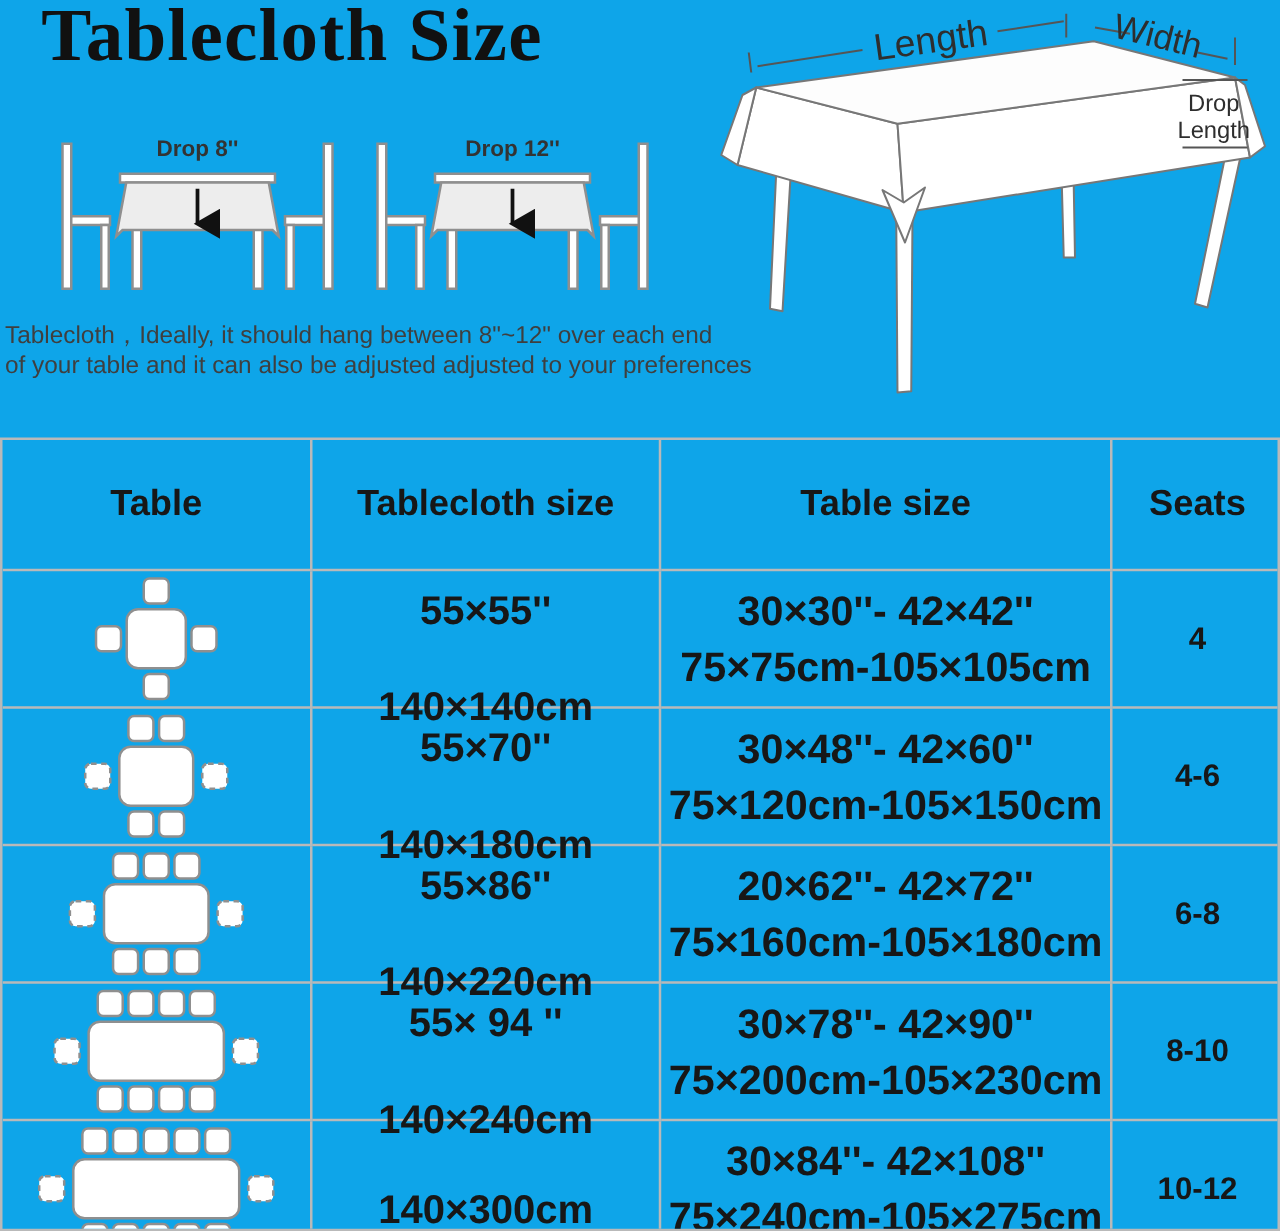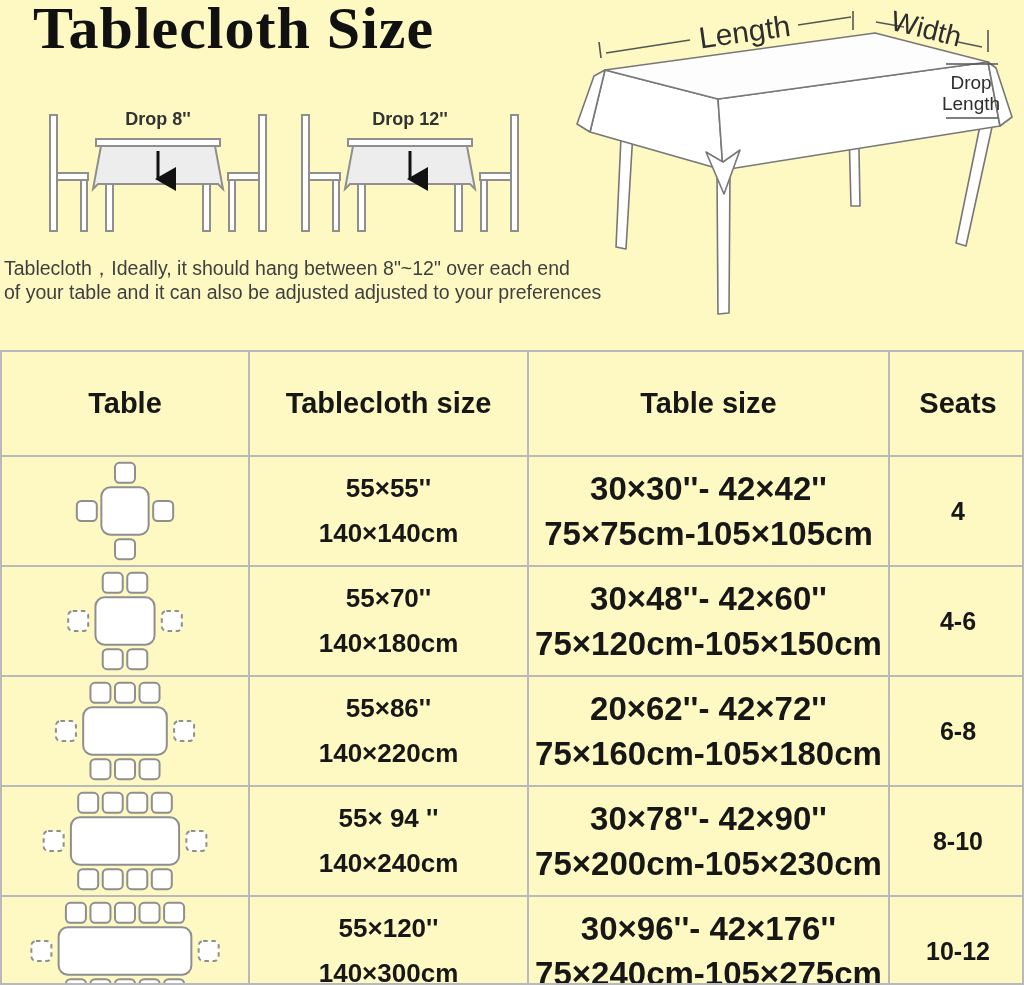--- a/index.html
+++ b/index.html
@@ -1,19 +1,19 @@
 <!DOCTYPE html>
 <html><head>
 <meta charset="utf-8">
 <style>
   * { margin:0; padding:0; box-sizing:border-box; }
   html,body { background:#ffffff; }
   .page {
     position:relative; width:1024px; height:985px; overflow:hidden;
-    background:#fef9c3; font-family:"Liberation Sans", sans-serif;
+    background:#0ea5e9; font-family:"Liberation Sans", sans-serif;
   }
   .title {
     position:absolute; left:33px; top:-6px;
     font-family:"Liberation Serif", serif; font-weight:700;
     font-size:60px; letter-spacing:1px; color:#111;
     white-space:nowrap;
   }
   .drop-svg { position:absolute; top:103px; }
   .drop-svg.left  { left:40px; }
   .drop-svg.right { left:292px; }
@@ -32,21 +32,21 @@
     overflow:hidden;
   }
   .cell {
     border-right:2px solid #b9b9b9; border-bottom:2px solid #b9b9b9;
     display:flex; flex-direction:column; align-items:center; justify-content:center;
     color:#171717;
   }
   .cell:nth-child(4n) { border-right:none; }
   .head { font-weight:700; font-size:29px; }
   .cloth-cell span, .tsize-cell span { display:block; text-align:center; font-weight:700; }
-  .cloth-cell span { font-size:26px; line-height:45px; }
+  .cloth-cell span { font-size:32px; line-height:45px;margin-top:32px; }
   .tsize-cell span { font-size:33px; line-height:45px; }
   .seats-cell { font-weight:700; font-size:25px; }
   .icon-box svg { width:200px; height:102px; }
 </style>
 </head>
 <body>
 
 <div class="page">
 
   <h1 class="title">Tablecloth Size</h1>
@@ -235,23 +235,22 @@
           <rect x="99" y="87" width="22" height="22" rx="5" fill="#fff" stroke="#8f8f8f" stroke-width="2.2"></rect>
           <rect x="126" y="3" width="22" height="22" rx="5" fill="#fff" stroke="#8f8f8f" stroke-width="2.2"></rect>
           <rect x="126" y="87" width="22" height="22" rx="5" fill="#fff" stroke="#8f8f8f" stroke-width="2.2"></rect>
           <rect x="153" y="3" width="22" height="22" rx="5" fill="#fff" stroke="#8f8f8f" stroke-width="2.2"></rect>
           <rect x="153" y="87" width="22" height="22" rx="5" fill="#fff" stroke="#8f8f8f" stroke-width="2.2"></rect>
           <rect x="7" y="45" width="22" height="22" rx="5" fill="#fff" stroke="#8f8f8f" stroke-width="2.2" stroke-dasharray="5 4"></rect>
           <rect x="191" y="45" width="22" height="22" rx="5" fill="#fff" stroke="#8f8f8f" stroke-width="2.2" stroke-dasharray="5 4"></rect>
         </svg>
       </div>
     <div class="cell cloth-cell">
-      <span>55×120''</span>
       <span>140×300cm</span>
     </div>
     <div class="cell tsize-cell">
-      <span>30×96''- 42×176''</span>
+      <span>30×84''- 42×108''</span>
       <span>75×240cm-105×275cm</span>
     </div>
     <div class="cell seats-cell">10-12</div>
   </div>
 
 </div>
 
 </body></html>

